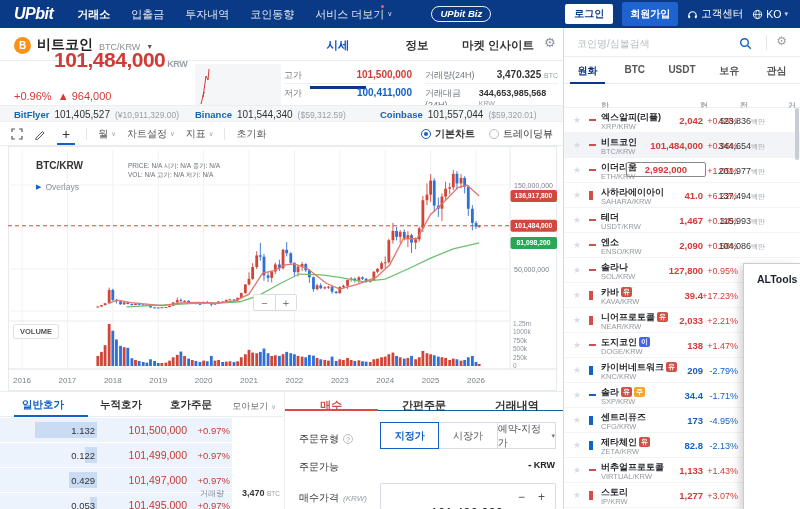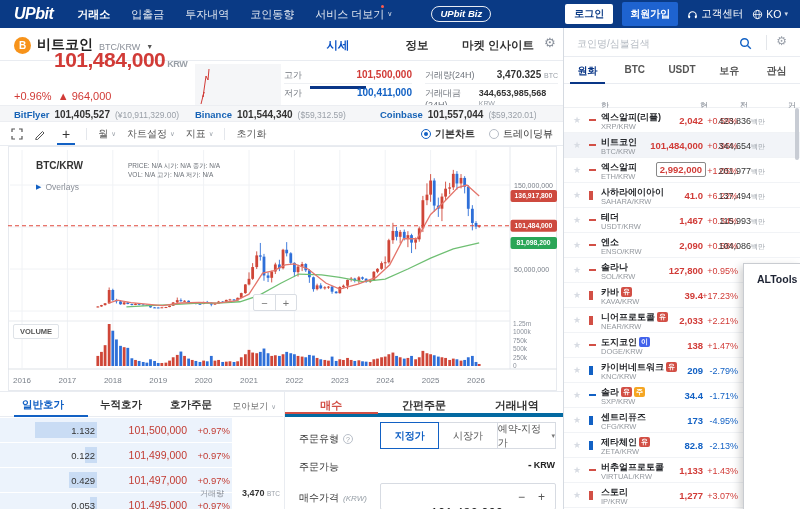--- a/index.html
+++ b/index.html
@@ -46,21 +46,21 @@
   .stat-row + .stat-row { border-top:1px solid #eef0f3; }
   .stat-label { font-size:9px; color:#70757d; }
   .stat-val { font-size:10px; font-weight:bold; color:#333; }
   .stat-val.up { color:#d13b37; } .stat-val.down { color:#1261c4; }
   .stat-unit { font-size:7px; color:#9aa0a8; font-weight:normal; }
 
   
   #exbar { left:0; top:105px; width:563px; height:17px; background:#f5f6f8; border-top:1px solid #eceef2; border-bottom:1px solid #eceef2; }
   .ex-group { position:absolute; top:3px; display:flex; gap:5px; align-items:baseline; }
   .ex-name { font-size:9.5px; font-weight:bold; color:#1763b6; cursor:pointer; }
-  .ex-price { font-size:10px; font-weight:bold; color:#333; }
+  .ex-price { font-size:10px; font-weight:normal; color:#333; }
   .ex-fx { font-size:8.5px; color:#9aa0a8; }
 
   
   #ctoolbar { left:0; top:122px; width:563px; height:24px; border-bottom:1px solid #e9ecf1; display:flex; align-items:center; }
   .tool { margin-left:11px; color:#555; cursor:pointer; display:flex; align-items:center; font-size:10px; gap:3px; position:relative; height:100%; }
   .tool .caret { font-size:6.5px; color:#99a0a8; }
   .tool.plus { font-size:14px; color:#333; padding:0 5px; }
   .tool.plus::after { content:""; position:absolute; left:0; right:0; bottom:0; height:2px; background:#1261c4; }
   .tool-sep { width:1px; height:12px; background:#e4e7ec; margin-left:11px; }
   .radios { margin-left:auto; margin-right:10px; display:flex; gap:14px; align-items:center; }
@@ -98,21 +98,21 @@
   .ask-chg { position:absolute; right:53px; top:7px; font-size:9.5px; color:#c23b32; }
   .ob-info { position:absolute; left:236px; top:96px; width:44px; }
   .ob-info-row { display:flex; justify-content:space-between; align-items:baseline; margin-bottom:10px; white-space:nowrap; }
   .ob-info-label { font-size:8px; color:#8a8f98; margin-right:6px; }
   .ob-info-val { font-size:9px; font-weight:bold; color:#333; }
   .ob-info-unit { font-size:6.5px; color:#9aa0a8; font-weight:normal; }
   #vsep1 { left:284px; top:392px; width:1px; height:117px; background:#e9ecf1; }
 
   
   #form-panel { left:285px; top:392px; width:278px; height:117px; }
-  .fm-tabs { position:relative; height:25px; border-bottom:4px solid #0369a1; display:flex; }
+  .fm-tabs { position:relative; height:19px; border-bottom:1px solid #0369a1; display:flex; }
   .fm-tab { flex:1; text-align:center; font-size:11px; font-weight:bold; color:#333; padding-top:6px; cursor:pointer; position:relative; }
   .fm-tab.active { color:#d24f45; }
   .fm-tab.active::after { content:""; position:absolute; left:0; right:0; bottom:-1px; height:2px; background:#d24f45; }
   .fm-row-label { position:absolute; left:14px; font-size:10px; color:#333; display:flex; gap:4px; align-items:center; }
   .info-circle { width:10px; height:10px; border:1px solid #b9bfc9; border-radius:50%; color:#9aa0a8; font-size:7px;
     display:flex; align-items:center; justify-content:center; cursor:pointer; }
   .seg { position:absolute; left:95px; top:30px; display:flex; width:176px; height:27px; }
   .seg-btn { flex:1; border:1px solid #d7dbe2; background:#fff; color:#555; font-size:10px; display:flex; align-items:center;
     justify-content:center; gap:3px; cursor:pointer; margin-left:-1px; }
   .seg-btn:first-child { margin-left:0; }
@@ -142,21 +142,21 @@
   .c-star { position:absolute; left:9px; top:7px; font-size:9px; color:#d8dce3; cursor:pointer; }
   .c-mini { position:absolute; left:25px; }
   .mini-dash { top:11px; width:7px; height:2px; }
   .mini-bar { top:8px; width:3.5px; height:9px; }
   .c-up { background:#d24f45; } .c-down { background:#1261c4; }
   .c-name { position:absolute; left:37px; top:3px; font-size:9px; font-weight:bold; color:#26282c; white-space:nowrap; }
   .c-pair { position:absolute; left:37px; top:14px; font-size:7.5px; color:#94999f; }
   .badge { display:inline-block; font-size:7px; color:#fff; border-radius:2px; padding:0 2px; margin-left:2px; font-weight:bold; vertical-align:1px; }
   .badge.red { background:#d24f45; } .badge.orange { background:#f5a623; } .badge.blue { background:#4263eb; }
   .c-price { position:absolute; right:97px; top:7px; font-size:9.5px; font-weight:bold; }
-  .c-price.flash { border:1px solid #888; border-radius:2px; padding:1px 3px; top:4px; right:94px; }
+  .c-price.flash { border:1px solid #888; border-radius:2px; padding:1px 18px; top:4px; right:94px; }
   .c-chg { position:absolute; right:62px; top:8px; font-size:9px; }
   .c-vol { position:absolute; right:35px; top:8px; font-size:9px; color:#333; white-space:nowrap; }
   .c-vol .u { font-size:7px; color:#9aa0a8; }
   .t-up { color:#d13b37; } .t-down { color:#1261c4; }
   #scrollthumb { left:795px; top:108px; width:4px; height:52px; background:#c8ccd4; border-radius:2px; z-index:30; cursor:pointer; }
 
   
   #altools { left:743px; top:263px; width:57px; height:246px; background:#fff; border-left:1px solid #c9ccd1; border-top:1px solid #c9ccd1;
     box-shadow:-3px 3px 8px rgba(0,0,0,.18); z-index:40; }
   .alt-title { font-size:10.5px; font-weight:bold; color:#1d2333; padding:9px 0 0 13px; }
@@ -829,21 +829,21 @@
           <span class="c-mini mini-dash c-up"></span>
           <span class="c-name">비트코인</span>
           <span class="c-pair">BTC/KRW</span>
           <span class="c-price t-up">101,484,000</span>
           <span class="c-chg t-up">+0.96%</span>
           <span class="c-vol">344,654<span class="u">백만</span></span>
         </div>
         <div class="coin-row">
           <span class="c-star">★</span>
           <span class="c-mini mini-dash c-up"></span>
-          <span class="c-name">엑스알피</span>
+          <span class="c-name">이더리움</span>
           <span class="c-pair">ETH/KRW</span>
           <span class="c-price t-up flash">2,992,000</span>
           <span class="c-chg t-up">+1.05%</span>
           <span class="c-vol">201,977<span class="u">백만</span></span>
         </div>
         <div class="coin-row">
           <span class="c-star">★</span>
           <span class="c-mini mini-bar c-up"></span>
           <span class="c-name">사하라에이아이</span>
           <span class="c-pair">SAHARA/KRW</span>

